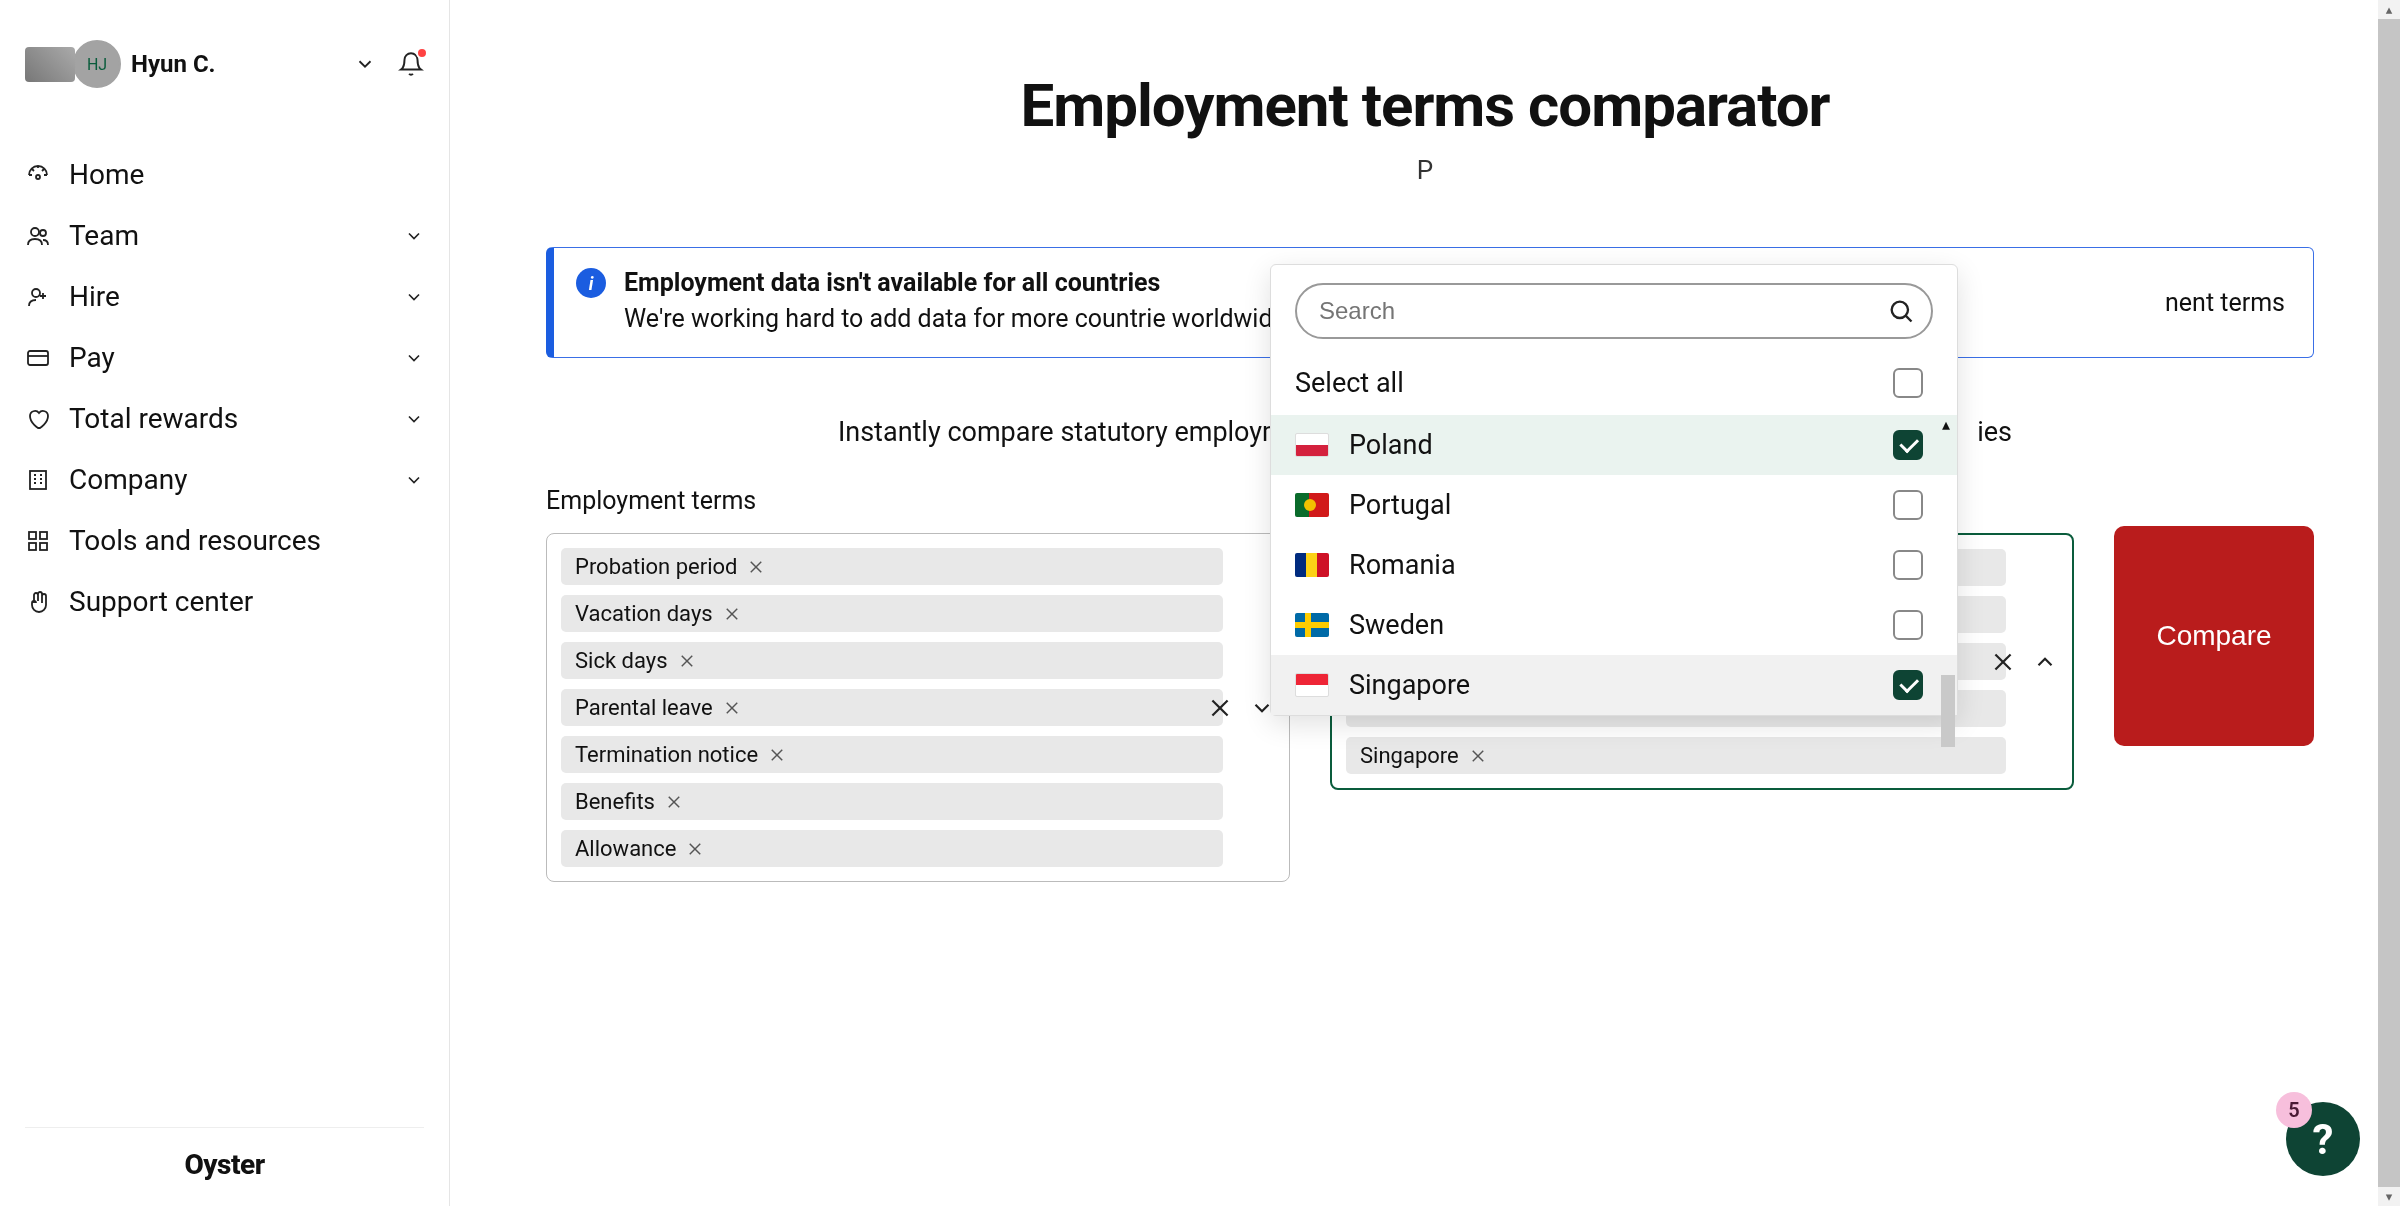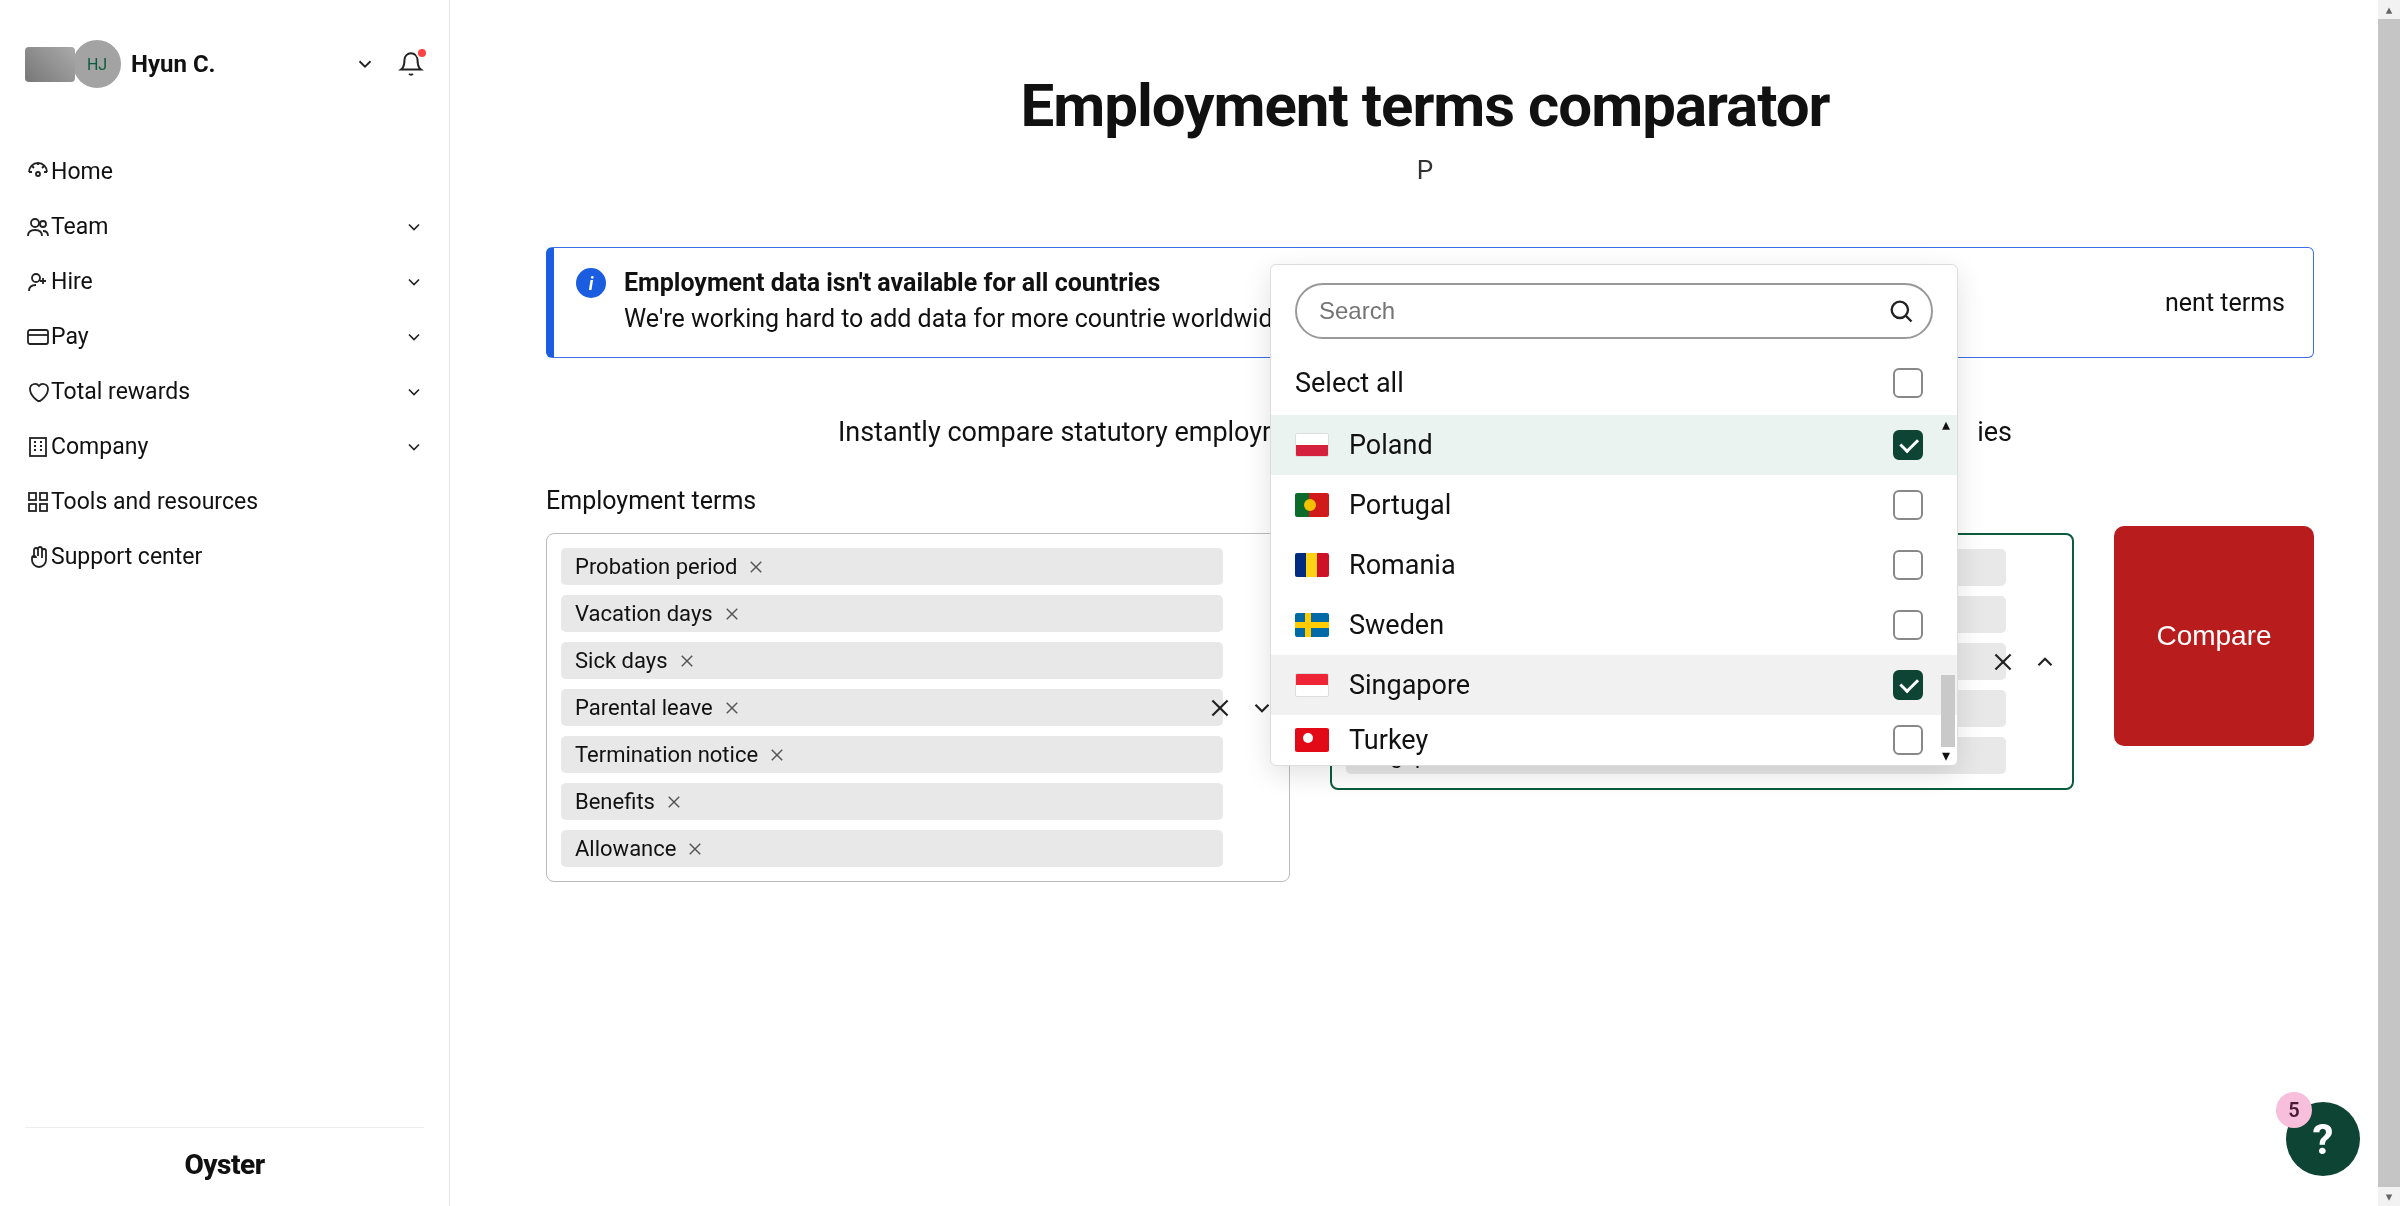--- a/index.html
+++ b/index.html
@@ -53,21 +53,22 @@
     top: -4px; right: -4px;
     width: 12px; height: 12px;
     background: #ff4242;
     border-radius: 50%;
     border: 2px solid #fff;
   }
   .nav { display: flex; flex-direction: column; gap: 28px; }
   .nav-item {
     display: flex;
     align-items: center;
-    font-size: 23px;
+    gap: 18px;
+    font-size: 28px;
     cursor: pointer;
   }
   .nav-item .icon-slot { width: 26px; display: flex; justify-content: center;}
   .nav-chevron { margin-left: auto; }
   .sidebar-footer {
     margin-top: auto;
     border-top: 1px solid #eee;
     padding-top: 20px;
     text-align: center;
     font-weight: 800;
@@ -661,25 +662,20 @@
           <div class="dd-item">
             <span class="flag flag-se"></span>
             <span>Sweden</span>
             <span class="checkbox"></span>
           </div>
           <div class="dd-item hover">
             <span class="flag flag-sg"></span>
             <span>Singapore</span>
             <span class="checkbox checked"></span>
           </div>
-          <div class="dd-item dd-item-last">
-            <span class="flag flag-tr"></span>
-            <span>Turkey</span>
-            <span class="checkbox"></span>
-          </div>
         </div>
     </div>
 
     <div class="help-fab">
       ?
       <div class="help-badge">5</div>
     </div>
 
   </main>
 

